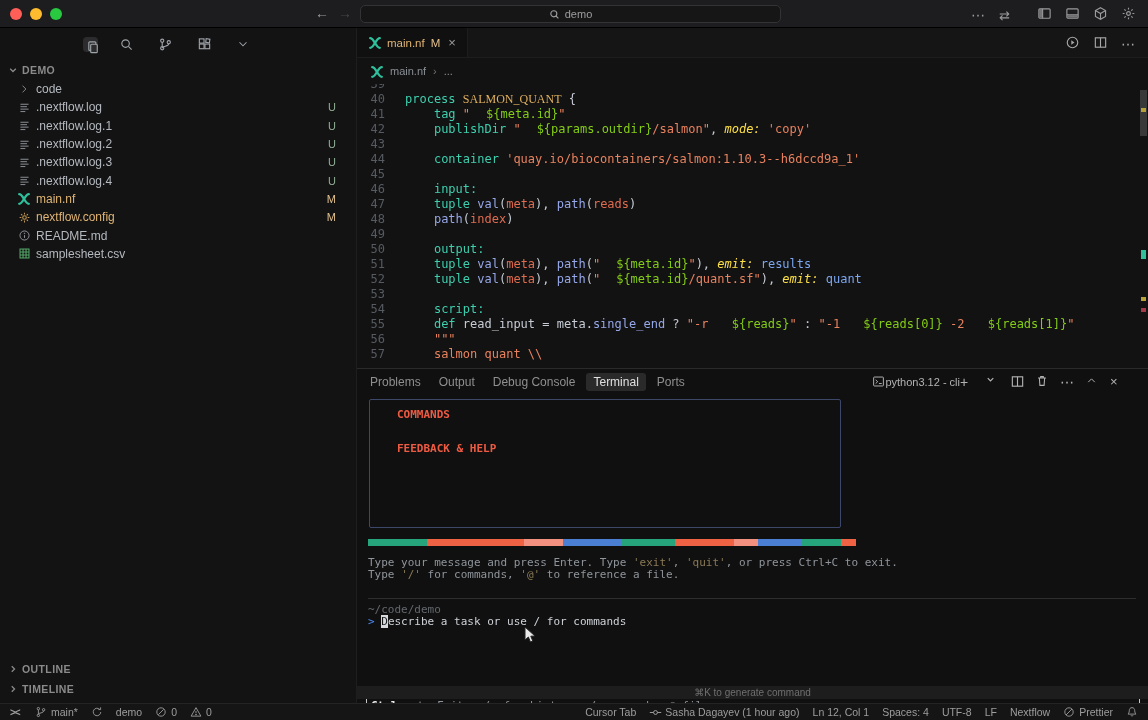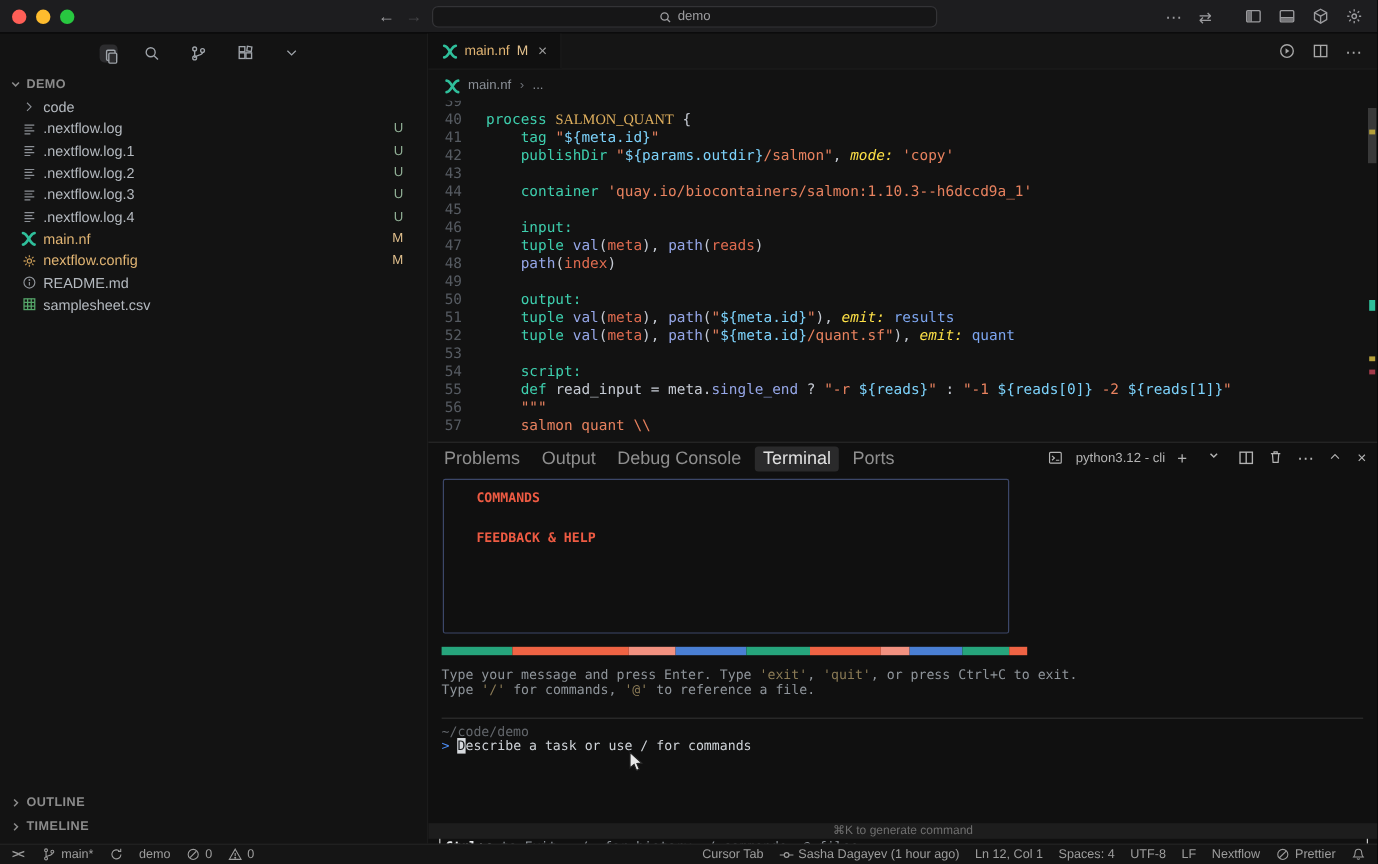--- a/index.html
+++ b/index.html
@@ -47,31 +47,31 @@
   .tab { display:flex; align-items:center; gap:6px; padding:0 11px; background:#101010; border-right:1px solid #1d1d1d;
     font-size:11.5px; color:#e0b473; }
   .tab .close { color:#9b9b9b; font-size:13px; margin-left:2px; }
   .tab-actions { margin-left:auto; display:flex; align-items:center; gap:13px; padding-right:12px; color:#a8a8a8; }
   .breadcrumb { height:26px; display:flex; align-items:center; gap:7px; padding-left:13px; font-size:11px; color:#8a8f96; }
   .code-wrap { position:absolute; left:0; top:56px; right:0; bottom:0; overflow:hidden; }
   .code-inner { margin-top:-7px; font-family:"DejaVu Sans Mono", monospace; font-size:12px; line-height:15px; }
   .code-line { display:flex; white-space:pre; }
   .code-line .ln { width:28px; text-align:right; color:#565b62; flex:0 0 28px; }
   .code-line .ct { margin-left:20px; }
-  .k{color:#3ecfae;} .t{color:#e0b05e;font-family:Liberation Serif, serif;} .s{color:#e8825f;} .i{color:#7dd3fc;}
+  .k{color:#3ecfae;} .t{color:#e0b05e;font-family:Liberation Serif, serif;} .s{color:#e8825f;} .i{color:#84cc16;margin-left:16px;}
   .f{color:#96a7e8;} .v{color:#e06c50;} .m{color:#fde047; font-style:italic;}
   .e{color:#7da6f0;} .w{color:#c6cbd4;}
   .scroll-thumb { position:absolute; right:1px; top:6px; width:7px; height:46px; background:rgba(121,121,121,.38); }
   .ruler-mark { position:absolute; width:5px; height:4px; right:2px; }
 
   
   .panel { position:absolute; left:357px; top:368px; width:791px; height:335px; background:#101010; border-top:1px solid #2a2a2a; }
-  .panel-tabs { height:26px; display:flex; align-items:center; gap:18px; padding-left:13px; font-size:15px; color:#8f8f8f; }
+  .panel-tabs { height:26px; display:flex; align-items:center; gap:18px; padding-left:13px; font-size:12px; color:#8f8f8f; }
   .panel-tab.active { background:#2a2a2b; color:#e0e0e0; border-radius:3px; padding:2px 7px; margin:0 -7px; }
-  .panel-right { position:absolute; right:2px; top:5px; display:flex; align-items:center; gap:10px; color:#b3b3b3; font-size:11px; }
+  .panel-right { position:absolute; right:23px; top:5px; display:flex; align-items:center; color:#b3b3b3; font-size:11px; }
   .panel-controls { display:flex; align-items:center; gap:10px; }
   .term { position:absolute; left:0; top:26px; right:0; bottom:0; font-family:"DejaVu Sans Mono", monospace; font-size:11px; line-height:12px; color:#9aa0a6; }
   .tbox { position:absolute; left:12px; top:4px; width:472px; height:129px; border:1px solid #3c4769; border-radius:2px; padding:9px 0 0 27px; }
   .th { color:#ee5b43; font-weight:bold; }
   .cmd { color:#62c5d8; font-weight:bold; display:inline-block; width:60px; }
   .desc { color:#9aa0a6; }
   .q { color:#8a7a55; }
   .d { color:#8f959b; }
   .b { color:#e6e8ea; font-weight:bold; }
   .tlink { color:#6c8cf5; font-weight:bold; text-decoration:underline; }

